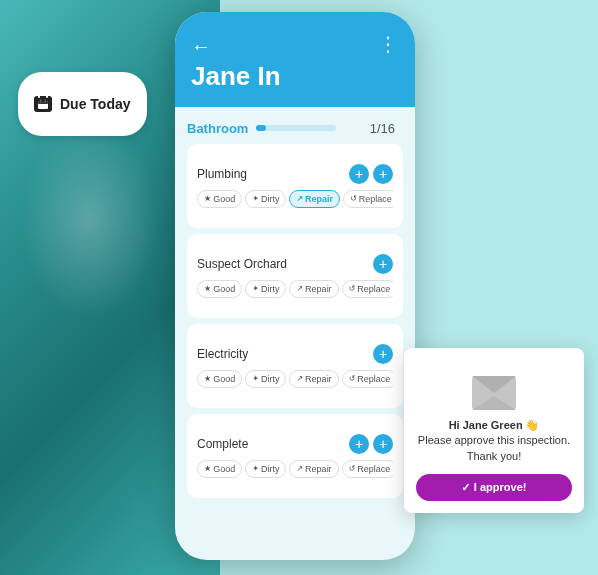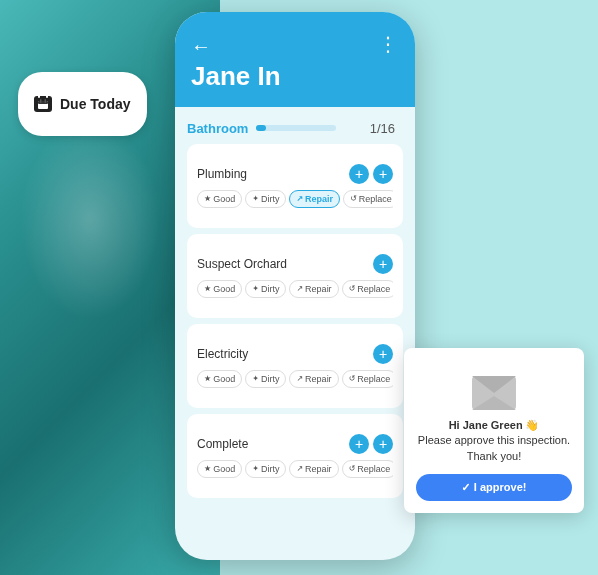--- a/index.html
+++ b/index.html
@@ -284,21 +284,21 @@
       font-size: 11px;
       color: #333;
       text-align: center;
       line-height: 1.4;
       margin-bottom: 10px;
     }
     .notif-text strong {
       font-weight: 700;
     }
     .notif-approve-btn {
-      background: #3b82f6;
+      background: #a21caf;
       color: white;
       border: none;
       border-radius: 16px;
       width: 100%;
       padding: 7px;
       font-size: 11px;
       font-weight: 600;
       cursor: pointer;
       display: flex;
       align-items: center;

